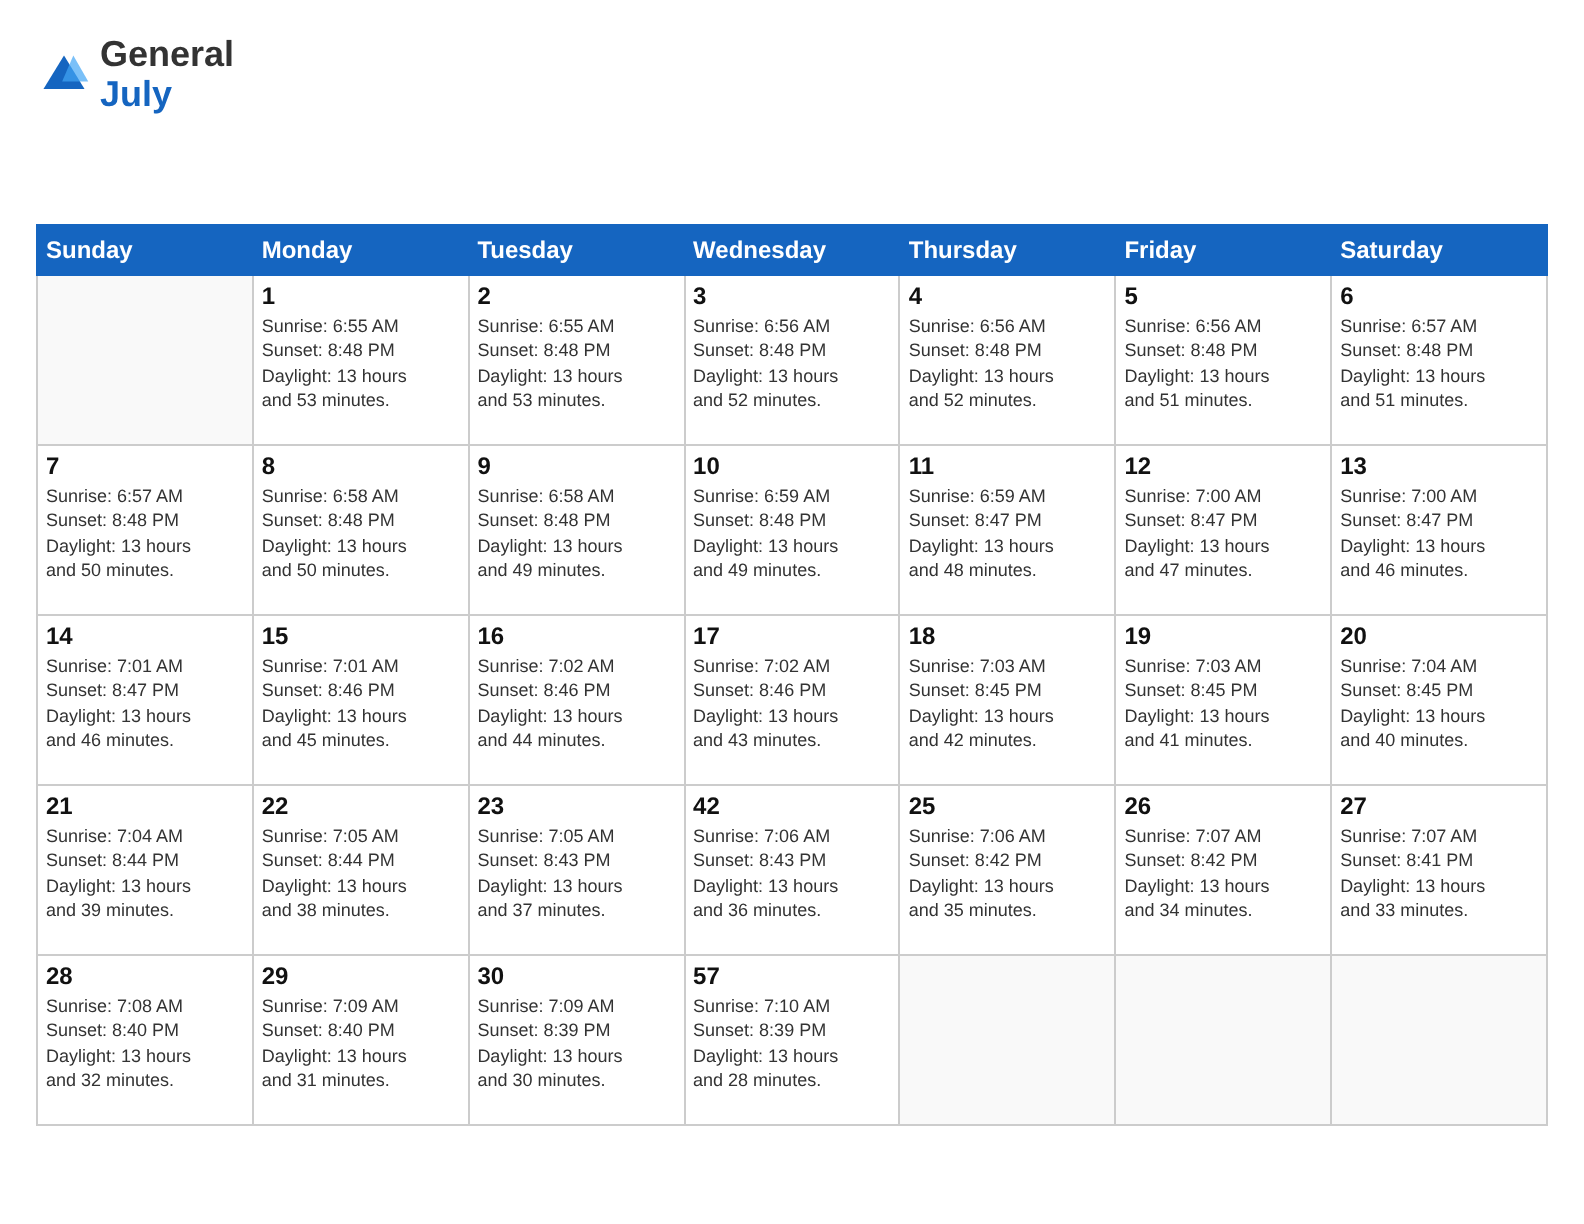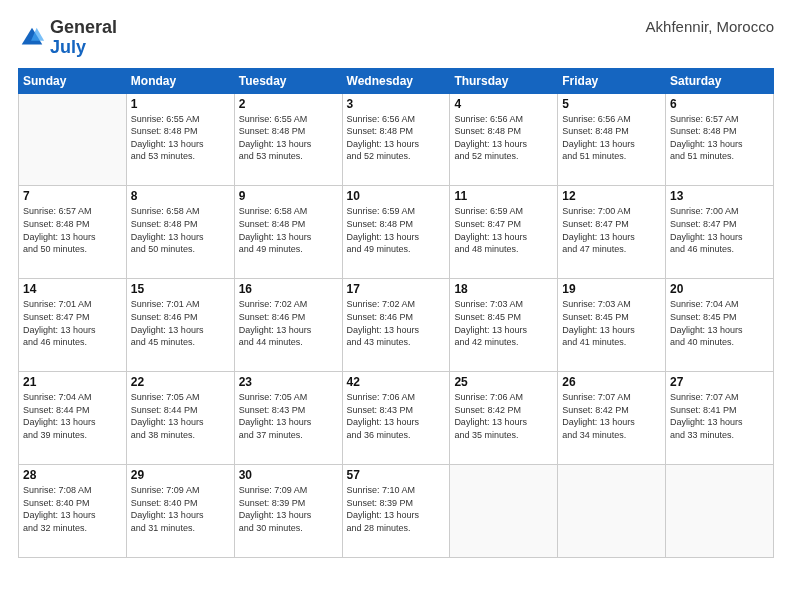--- a/index.html
+++ b/index.html
@@ -9,20 +9,21 @@
       width: 792px;
       height: 612px;
       overflow: hidden;
     }
     .page {
       width: 792px;
       height: 568px;
       padding: 18px 18px 10px 18px;
       display: flex;
       flex-direction: column;
+      gap: 44px;
     }
     .header {
       display: flex;
       justify-content: space-between;
       align-items: flex-start;
       margin-bottom: 10px;
     }
     .logo {
       display: flex;
       align-items: center;
@@ -102,21 +103,20 @@
       <svg class="logo-icon" viewBox="0 0 30 30">
         <polygon points="15,4 26,22 4,22" fill="#1565c0"></polygon>
         <polygon points="20,4 28,18 14,18" fill="#42a5f5" opacity="0.7"></polygon>
       </svg>
       <div class="logo-text">
         <span class="logo-general">General</span><br>
         <span class="logo-blue">July</span>
       </div>
     </div>
     <div class="title-area">
-      <div class="subtitle">Akhfennir, Morocco</div>
     </div>
   </div>
 
   <table class="calendar">
     <thead>
       <tr>
         <th>Sunday</th>
         <th>Monday</th>
         <th>Tuesday</th>
         <th>Wednesday</th>

